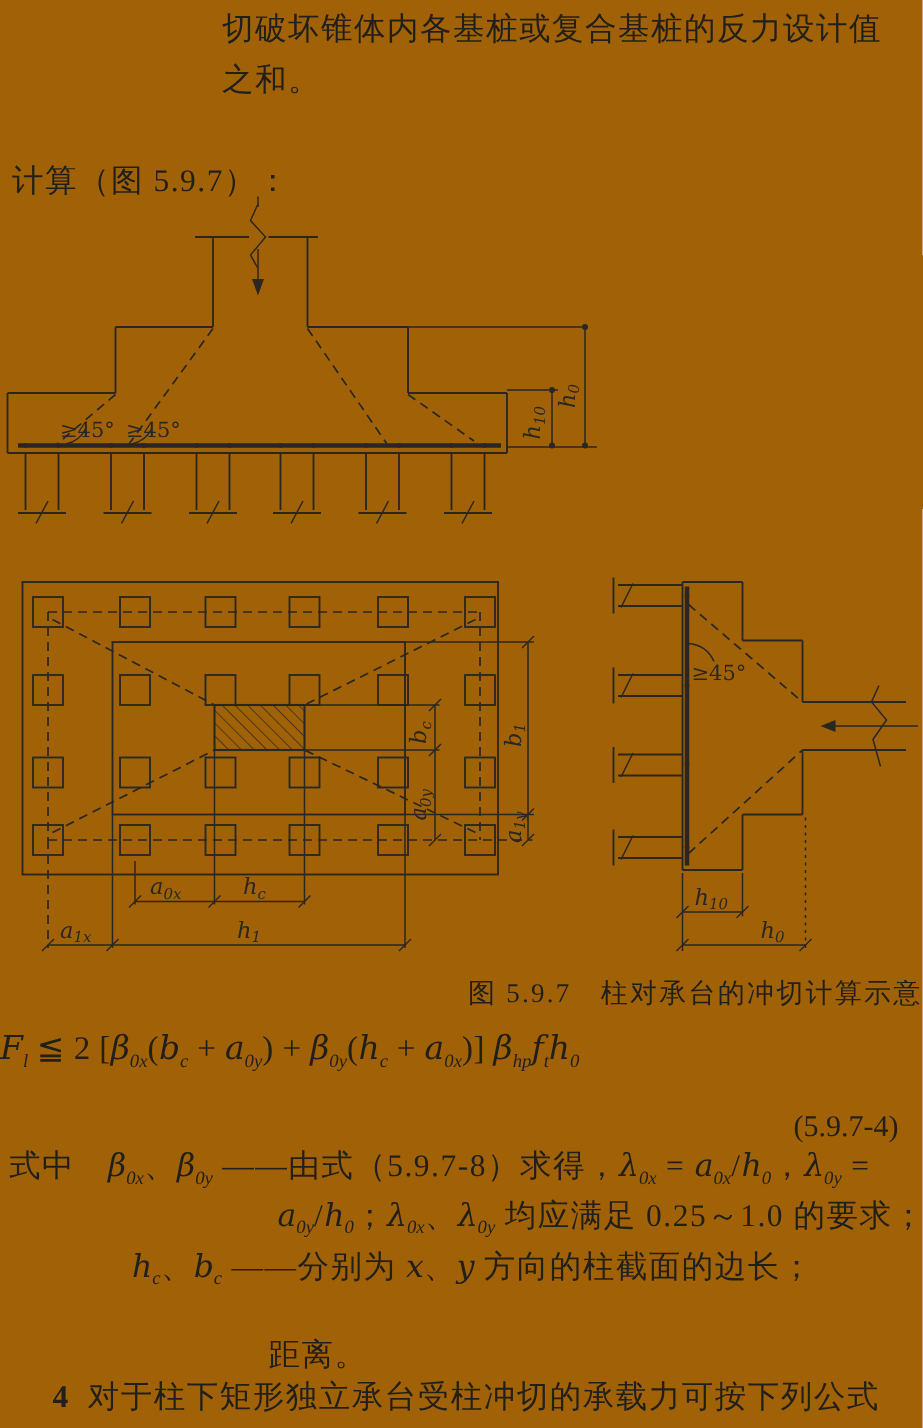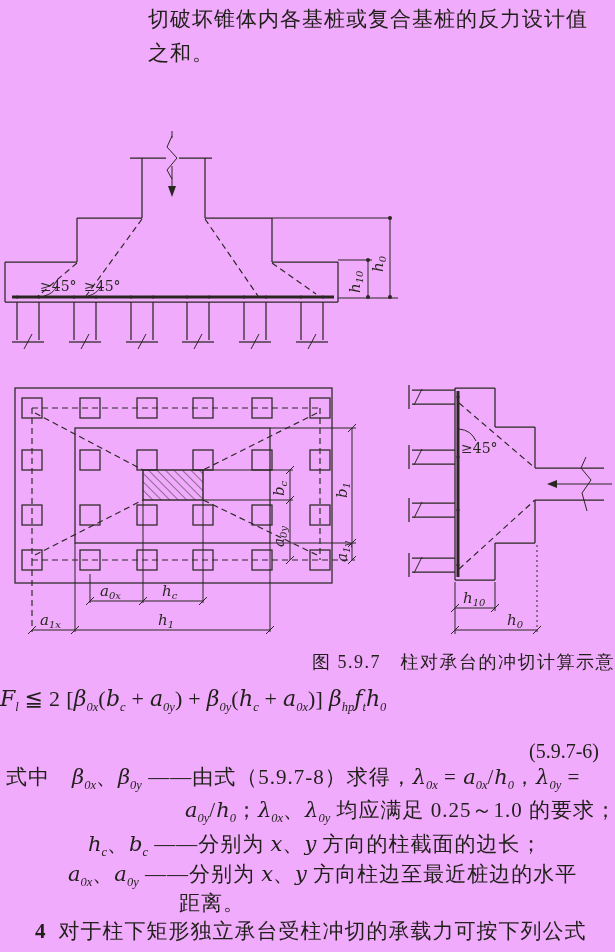--- a/index.html
+++ b/index.html
@@ -1,17 +1,17 @@
 <!DOCTYPE html>
 <html><head>
 <meta charset="utf-8">
 <style>
   *{margin:0;padding:0;box-sizing:border-box}
   html,body{background:#e8e6e1}
-  .page{position:relative;width:615px;height:952px;background:#f0abfc;overflow:hidden;
+  .page{position:relative;width:615px;height:952px;background:#a16207;overflow:hidden;
         font-family:"Liberation Serif","DejaVu Serif",serif;color:#211f1a}
   .tl{position:absolute;white-space:nowrap;font-size:21px;letter-spacing:1px;line-height:27px}
   .tl i,.formula i{letter-spacing:0}
   i{font-style:italic;font-family:"DejaVu Serif",serif}
   sub{font-size:12.5px;line-height:0;letter-spacing:0;font-style:italic}
   b{font-weight:bold}
   .gap-s{display:inline-block;width:12px}
   .gap-m{display:inline-block;width:22px}
   .caption{position:absolute;left:0;right:0;top:650px;text-align:right;font-size:18px;letter-spacing:1.5px}
   .formula{position:absolute;left:0;right:0;top:686px;text-align:left;font-size:22px;letter-spacing:.3px}
@@ -28,20 +28,21 @@
   .ang{font-size:14px}
   .dot{fill:#2a2722;stroke:none}
 </style>
 </head>
 <body>
 
 <div class="page">
 
   <div class="tl" style="left:148px;top:6px">切破坏锥体内各基桩或复合基桩的反力设计值</div>
   <div class="tl" style="left:148px;top:40px">之和。</div>
+  <div class="tl" style="left:8px;top:107px">计算（图 5.9.7）：</div>
 
   <svg width="615" height="520" viewBox="0 130 615 520">
     <defs>
       <pattern id="hatch" width="6" height="6" patternUnits="userSpaceOnUse" patternTransform="rotate(-45)">
         <line x1="0" y1="0" x2="0" y2="6" class="s thin"></line>
       </pattern>
     </defs>
 
     <g id="dia1">
 
@@ -259,24 +260,23 @@
         <line x1="533" y1="634" x2="541" y2="626" class="s thin"></line>
         <circle cx="368" cy="260" r="2" class="dot"></circle>
         <circle cx="368" cy="297" r="2" class="dot"></circle>
         <circle cx="390" cy="218" r="2" class="dot"></circle>
         <circle cx="390" cy="297" r="2" class="dot"></circle>
       </g>
   </svg>
 
   <div class="caption">图 5.9.7　柱对承台的冲切计算示意</div>
   <div class="formula"><i>F</i><sub>l</sub><span> ≦ 2 [</span><i>β</i><sub>0x</sub><span>(</span><i>b</i><sub>c</sub><span> + </span><i>a</i><sub>0y</sub><span>) + </span><i>β</i><sub>0y</sub><span>(</span><i>h</i><sub>c</sub><span> + </span><i>a</i><sub>0x</sub><span>)] </span><i>β</i><sub>hp</sub><i>f</i><sub>t</sub><i>h</i><sub>0</sub></div>
-  <div class="eqno">(5.9.7-6)</div>
+  <div class="eqno">(5.9.7-4)</div>
 
   <div class="tl" style="left:6px;top:764px"><span>式中　</span><i>β</i><sub>0x</sub><span>、</span><i>β</i><sub>0y</sub><span> ——由式（5.9.7-8）求得，</span><i>λ</i><sub>0x</sub><span> = </span><i>a</i><sub>0x</sub><span>/</span><i>h</i><sub>0</sub><span>，</span><i>λ</i><sub>0y</sub><span> =</span></div>
   <div class="tl" style="left:185px;top:797px"><i>a</i><sub>0y</sub><span>/</span><i>h</i><sub>0</sub><span>；</span><i>λ</i><sub>0x</sub><span>、</span><i>λ</i><sub>0y</sub><span> 均应满足 0.25～1.0 的要求；</span></div>
   <div class="tl" style="left:88px;top:831px"><i>h</i><sub>c</sub><span>、</span><i>b</i><sub>c</sub><span> ——分别为 </span><i>x</i><span>、</span><i>y</i><span> 方向的柱截面的边长；</span></div>
-  <div class="tl" style="left:68px;top:861px"><i>a</i><sub>0x</sub><span>、</span><i>a</i><sub>0y</sub><span> ——分别为 </span><i>x</i><span>、</span><i>y</i><span> 方向柱边至最近桩边的水平</span></div>
   <div class="tl" style="left:179px;top:890px"><span>距离。</span></div>
   <div class="tl" style="left:35px;top:918px">
     <b>4</b><span class="gap-s"></span><span>对于柱下矩形独立承台受柱冲切的承载力可按下列公式</span>
   </div>
 
 </div>
 
 </body></html>

